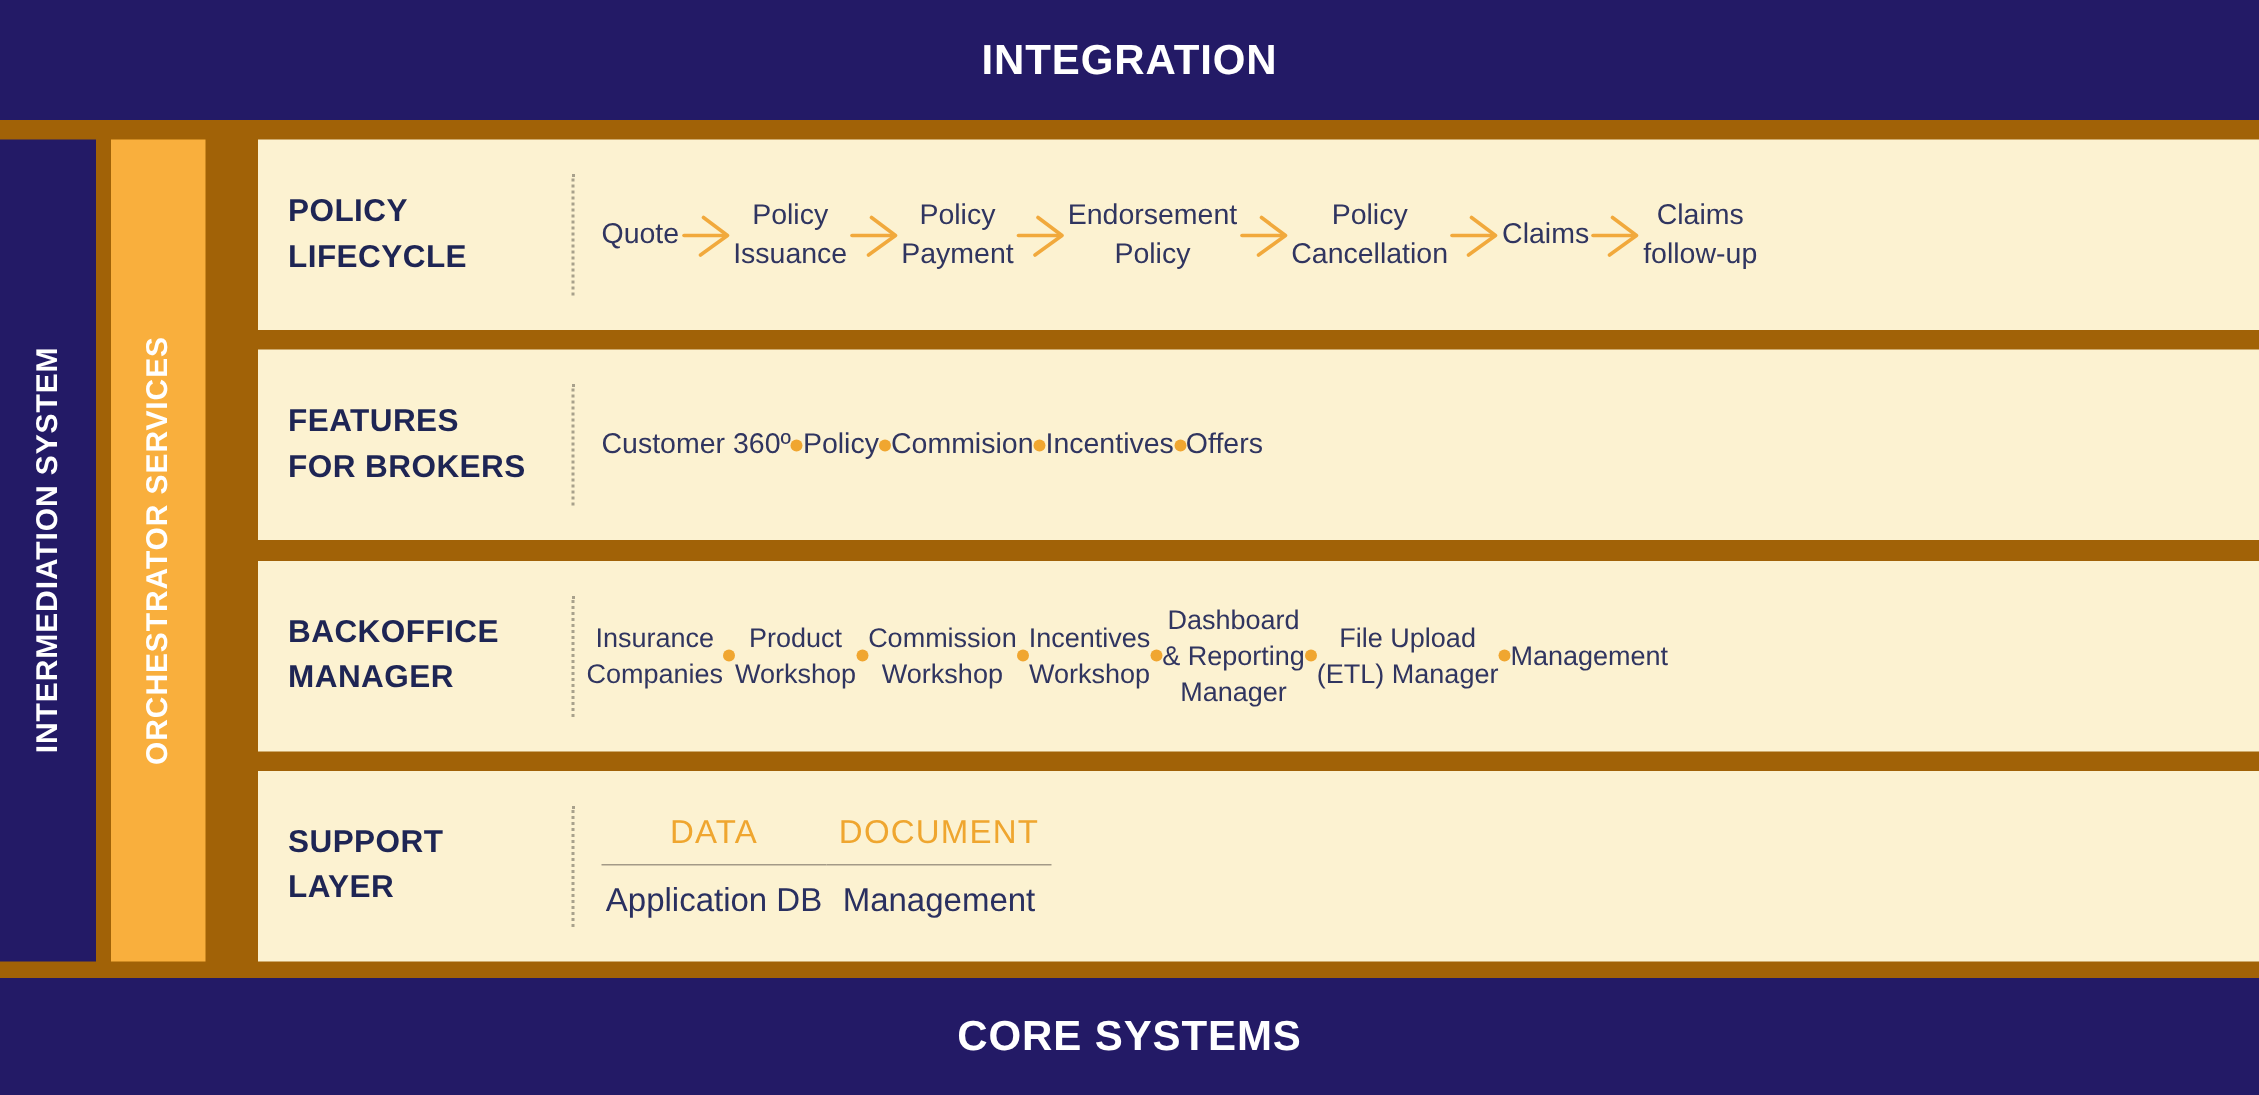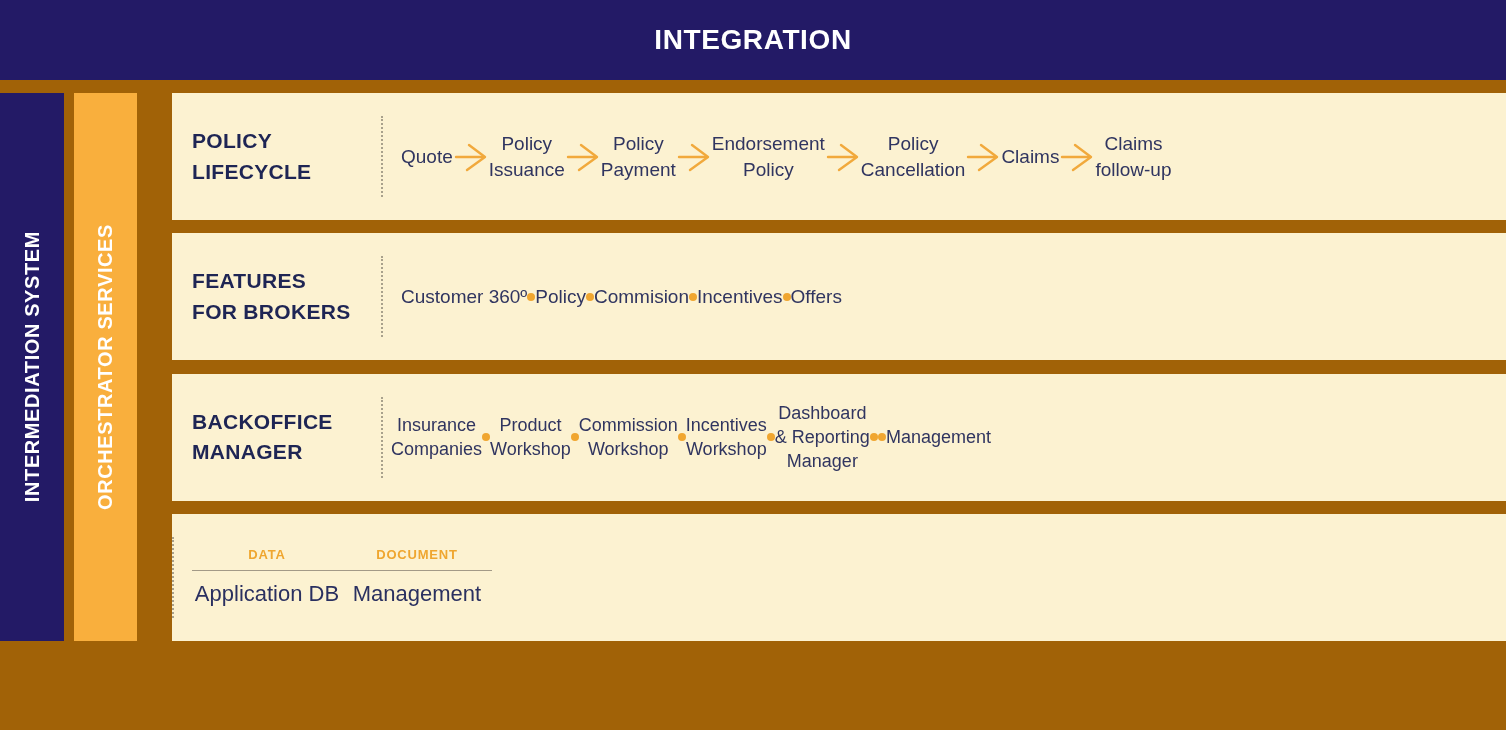--- a/index.html
+++ b/index.html
@@ -30,21 +30,21 @@
   .row-divider{align-self:center;height:calc(100% - 46px);width:0;border-left:2px dotted #a8a18c;}
   .row-content{flex:1;display:flex;align-items:center;justify-content:flex-start;
                padding:0 18px;color:#303560;font-size:19px;line-height:1.35;text-align:center;}
   .row-content.tight{font-size:18px;padding:0 8px;}
   .step,.feature,.bo-item{white-space:pre-line;}
   .arrow-icon svg{display:block;}
   .dot{width:8px;height:8px;border-radius:50%;background:#f0a630;flex:0 0 auto;}
 
   
   .stack{min-width:150px;text-align:center;}
-  .stack-title{color:#efa62f;font-weight:700;font-size:13px;letter-spacing:.8px;}
+  .stack-title{color:#efa62f;font-weight:400;font-size:22px;letter-spacing:.8px;}
   .stack-line{border:none;border-top:1px solid #a39a87;margin:7px 0 8px 0;}
   .stack-sub{color:#2a3060;font-size:22px;}
 </style>
 </head>
 <body>
 
 <div class="canvas">
 
   <div class="banner top">
     <span>INTEGRATION</span>
@@ -147,37 +147,44 @@
           <span class="bo-item">Commission
 Workshop</span>
           <span class="dot"></span>
           <span class="bo-item">Incentives
 Workshop</span>
           <span class="dot"></span>
           <span class="bo-item">Dashboard
 &amp; Reporting
 Manager</span>
           <span class="dot"></span>
+          <span class="bo-item">File Upload
+(ETL) Manager</span>
           <span class="dot"></span>
           <span class="bo-item">Management</span>
         </div>
     </div>
 
     <div class="row">
+      <div class="row-label">SUPPORT
+LAYER</div>
       <div class="row-divider"></div>
       <div class="row-content">
           <div class="stack">
             <div class="stack-title">DATA</div>
             <hr class="stack-line">
             <div class="stack-sub">Application DB</div>
           </div>
           <div class="stack">
             <div class="stack-title">DOCUMENT</div>
             <hr class="stack-line">
             <div class="stack-sub">Management</div>
           </div>
         </div>
     </div>
 
   </div>
 
+  <div class="banner bottom">
+    <span>CORE SYSTEMS</span>
+  </div>
 
 </div>
 
 </body></html>

